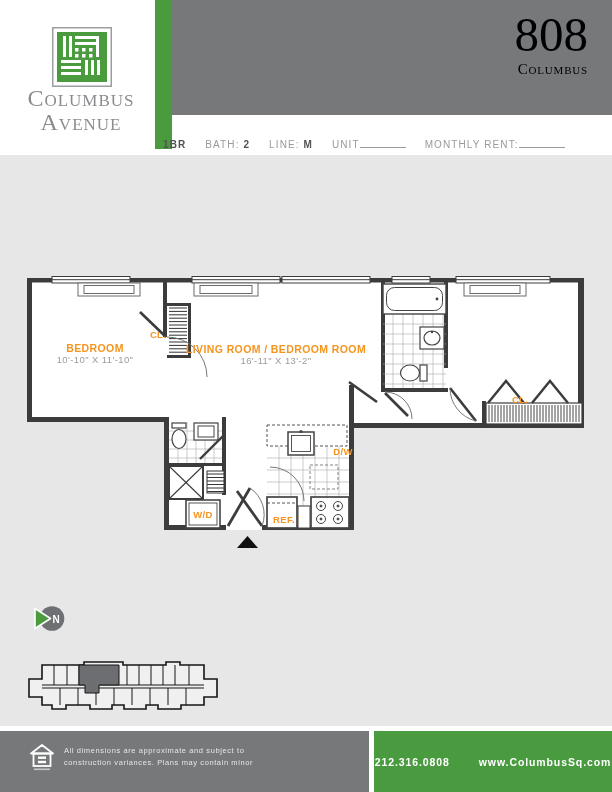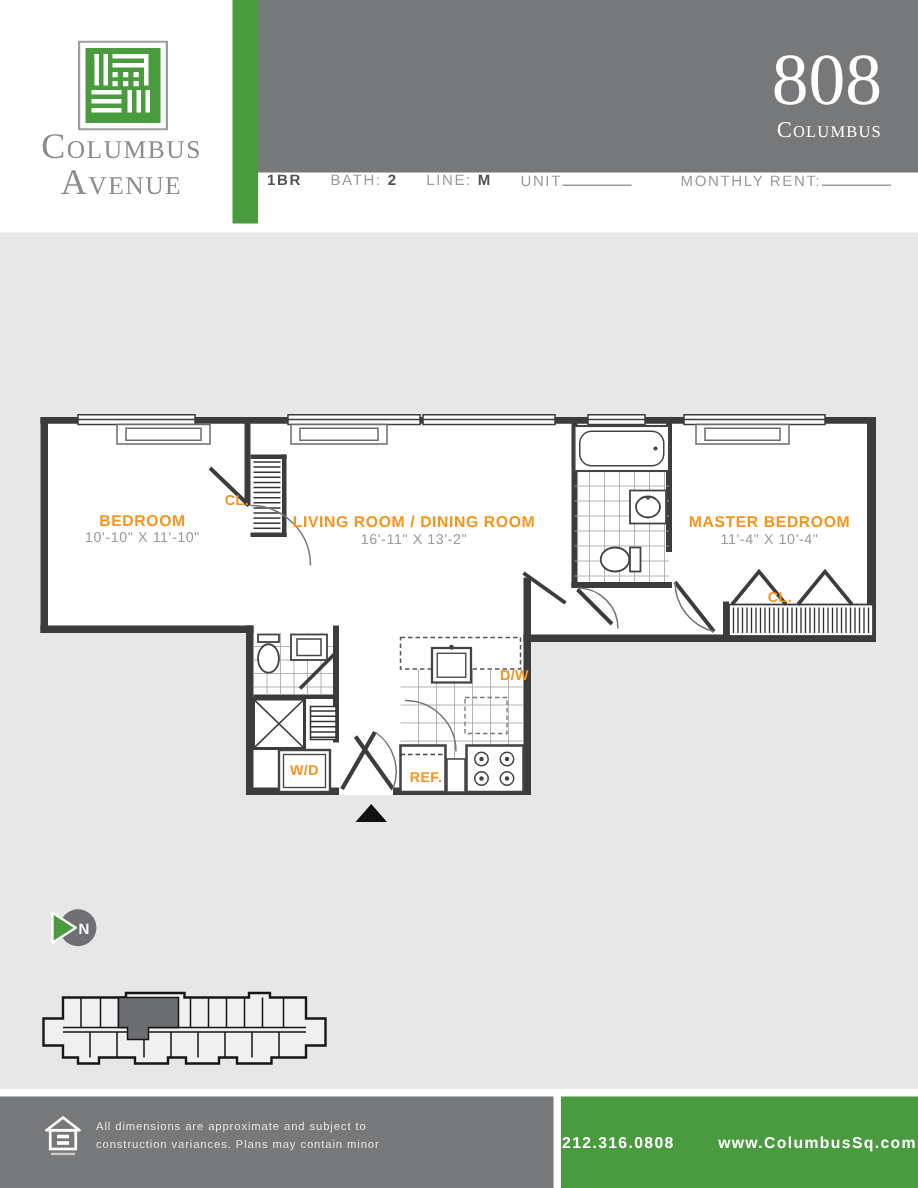--- a/index.html
+++ b/index.html
@@ -4,36 +4,36 @@
 <style>
   * { margin:0; padding:0; box-sizing:border-box; }
   html,body { background:#fff; }
   .page { position:relative; width:612px; height:792px; background:#ffffff;
           font-family:"Liberation Sans", sans-serif; overflow:hidden; margin:0 auto; }
 
   
   .body-bg { position:absolute; left:0; top:155px; width:612px; height:571px; background:#e7e7e8; }
   .green-stripe { position:absolute; left:155px; top:0; width:17px; height:149px; background:#4a9b3e; }
   .header-dark { position:absolute; left:172px; top:0; width:440px; height:115px; background:#77787a;
-                 text-align:right; padding:28px 24px 0 0; color:#ffffff; }
+                 text-align:right; padding:10px 24px 0 0; color:#000000; }
   .bldg-number { font-family:"Liberation Serif", serif; font-size:49px; line-height:1.0; font-weight:400; }
   .bldg-street { font-family:"Liberation Serif", serif; font-variant:small-caps; font-size:15px;
                  letter-spacing:.8px; line-height:1.15; margin-top:2px; }
 
   .logo-frame { position:absolute; left:52px; top:27px; }
   .brand-text { position:absolute; left:6px; top:86px; width:150px; text-align:center;
                 font-family:"Liberation Serif", serif; font-variant:small-caps;
                 color:#8a8c8f; font-size:24px; line-height:1.0; letter-spacing:1px; }
 
-  .info-bar { position:absolute; left:178px; top:115px; height:35px; display:flex;
-              align-items:flex-start; gap:19px; font-size:10px; letter-spacing:1.1px;
+  .info-bar { position:absolute; left:163px; top:115px; height:35px; display:flex;
+              align-items:flex-end; gap:19px; font-size:10px; letter-spacing:1.1px;
               color:#9a9a9c; white-space:nowrap; }
   .info-strong { color:#515254; font-weight:bold; }
   .blank { display:inline-block; width:46px; border-bottom:1.5px solid #9a9a9c; height:9px; }
-  .rent-group { margin-left:14px; }
+  .rent-group { }
 
   
   .plan-svg { position:absolute; left:26px; top:275px; }
   .plan-label { position:absolute; transform:translate(-50%,-50%); white-space:nowrap; text-align:center; }
   .room-name { font-size:10.5px; font-weight:bold; color:#f7941d; letter-spacing:.4px;margin-top:36px; }
   .room-dims { font-size:9.5px; color:#9b9b9b; letter-spacing:.4px; }
   .mini-label { font-size:9.5px; font-weight:bold; color:#f7941d; letter-spacing:.3px; }
 
   .north-svg { position:absolute; left:34px; top:604px; }
   .footprint-svg { position:absolute; left:27px; top:652px; }
@@ -336,26 +336,22 @@
           <circle cx="312" cy="244" r="1" fill="#444"></circle>
       </g>
     </g>
   </svg>
 
   <div class="plan-label" style="left:95px; top:335px;">
     <div class="room-name">BEDROOM</div>
     <div class="room-dims">10'-10" X 11'-10"</div>
   </div>
   <div class="plan-label" style="left:276px; top:336px;">
-    <div class="room-name">LIVING ROOM / DINING ROOM</div>
+    <div class="room-name">LIVING ROOM / BEDROOM ROOM</div>
     <div class="room-dims">16'-11" X 13'-2"</div>
-  </div>
-  <div class="plan-label" style="left:513px; top:336px;">
-    <div class="room-name">MASTER BEDROOM</div>
-    <div class="room-dims">11'-4" X 10'-4"</div>
   </div>
   <div class="plan-label mini-label" style="left:158px; top:334px;">CL.</div>
   <div class="plan-label mini-label" style="left:520px; top:399px;">CL.</div>
   <div class="plan-label mini-label" style="left:203px; top:514px;">W/D</div>
   <div class="plan-label mini-label" style="left:284px; top:519px;">REF.</div>
   <div class="plan-label mini-label" style="left:323px; top:451px;padding-left:40px;">D/W</div>
 
   <svg class="north-svg" width="34" height="30" viewBox="0 0 34 30">
     <circle cx="18" cy="14.5" r="12.3" fill="#6f7073"></circle>
     <polygon points="1,4.5 1,24.5 16.5,14.5" fill="#4a9b3e" stroke="#ffffff" stroke-width="1.6" stroke-linejoin="round"></polygon>

